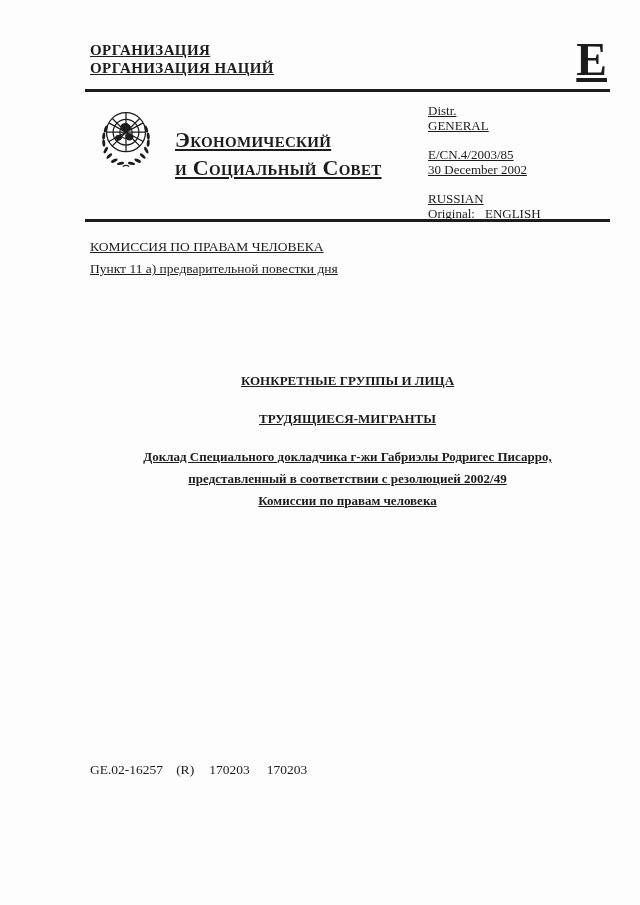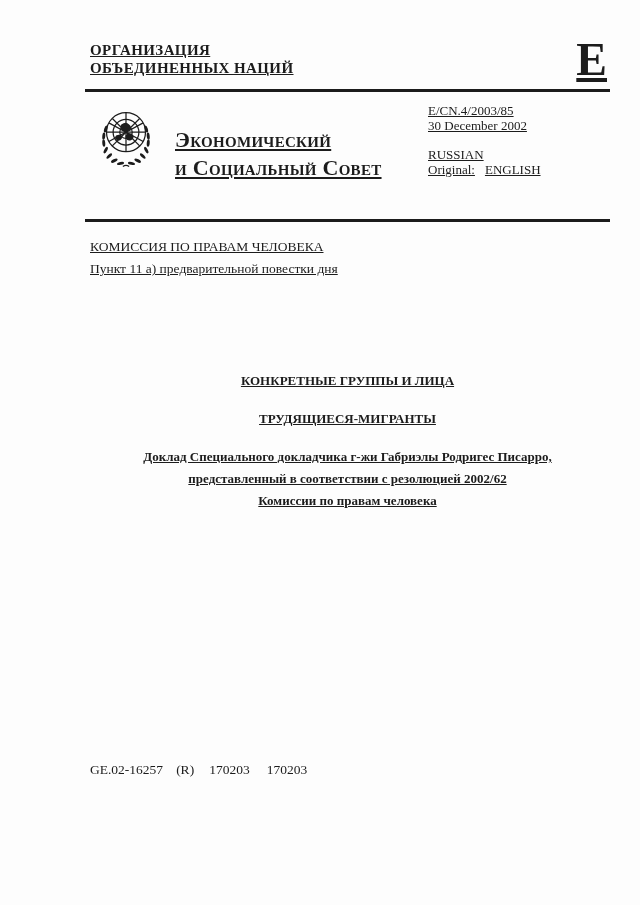--- a/index.html
+++ b/index.html
@@ -59,21 +59,21 @@
   .footer-block span { display: inline-block; }
   .f-lang { margin-left: 13px; }
   .f-date1 { margin-left: 15px; }
   .f-date2 { margin-left: 17px; }
 </style>
 </head>
 <body>
 
 <div class="abs org-block">
   <div>ОРГАНИЗАЦИЯ</div>
-  <div>ОБЪЕДИНЕННЫХ НАЦИЙ</div>
+  <div>ОРГАНИЗАЦИЯ НАЦИЙ</div>
 </div>
 
 <div class="abs doc-letter">E</div>
 
 <div class="abs rule rule-top"></div>
 
 <div class="abs emblem">
   <svg viewBox="0 0 100 100" width="78" height="78" aria-hidden="true">
     <g stroke="#1c1c1c" fill="none" stroke-width="1.6">
       <circle cx="50" cy="40" r="25"></circle>
@@ -113,20 +113,24 @@
   </svg>
 </div>
 
 <div class="abs council">
   <div>Экономический</div>
   <div>и Социальный Совет</div>
 </div>
 
 <div class="abs distr-block">
   <div class="grp">
+    <div>Distr.</div>
+    <div>GENERAL</div>
+  </div>
+  <div class="grp">
     <div>E/CN.4/2003/85</div>
     <div>30 December 2002</div>
   </div>
   <div class="grp">
     <div>RUSSIAN</div>
     <div><span>Original:</span><span class="orig-val">ENGLISH</span></div>
   </div>
 </div>
 
 <div class="abs rule rule-mid"></div>
@@ -134,20 +138,20 @@
 <div class="abs session-block">
   <div>КОМИССИЯ ПО ПРАВАМ ЧЕЛОВЕКА</div>
   <div>Пункт 11 а) предварительной повестки дня</div>
 </div>
 
 <div class="abs title-block">
   <div>КОНКРЕТНЫЕ ГРУППЫ И ЛИЦА</div>
   <div class="title-h2">ТРУДЯЩИЕСЯ-МИГРАНТЫ</div>
   <div class="subtitle-group">
     <div>Доклад Специального докладчика г-жи Габриэлы Родригес Писарро,</div>
-    <div>представленный в соответствии с резолюцией 2002/62</div>
+    <div>представленный в соответствии с резолюцией 2002/49</div>
     <div>Комиссии по правам человека</div>
   </div>
 </div>
 
 <div class="abs footer-block">
   <span>GE.02-16257</span><span class="f-lang">(R)</span><span class="f-date1">170203</span><span class="f-date2">170203</span>
 </div>
 
 </body></html>

